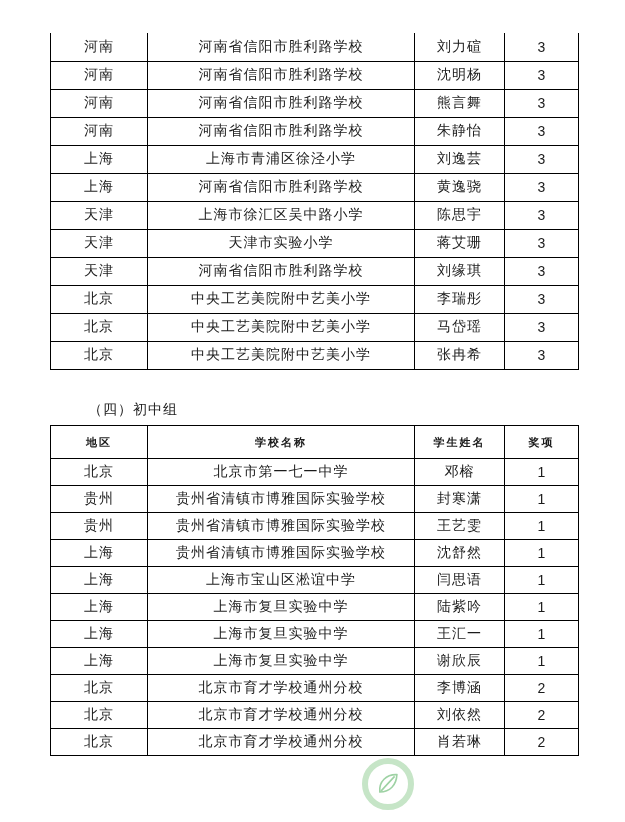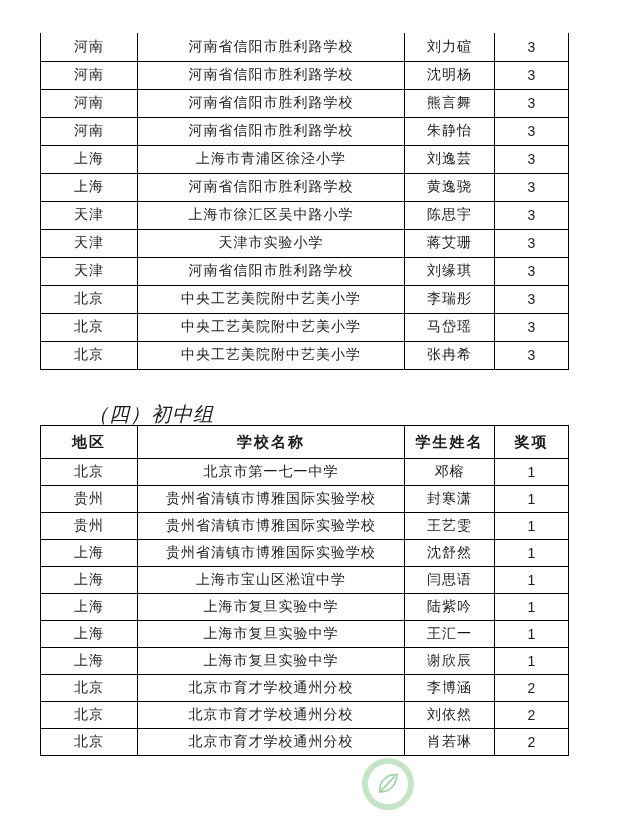--- a/index.html
+++ b/index.html
@@ -13,21 +13,21 @@
     position: relative;
     font-family: "Liberation Serif", "DejaVu Serif", serif;
     color: #1b1b1b;
     overflow: hidden;
   }
   .award-table {
     border-collapse: collapse;
     table-layout: fixed;
     width: 528px;
     position: absolute;
-    left: 40px;
+    left: 50px;
     z-index: 1;
     background: transparent;
   }
   .award-table td, .award-table th {
     border: 1px solid #000;
     text-align: center;
     vertical-align: middle;
     font-size: 14px;
     letter-spacing: 1px;
     padding: 0;
@@ -35,37 +35,36 @@
     overflow: hidden;
     font-weight: normal;
   }
   #table1 { top: 33px; }
   #table1 tbody tr { height: 28px; }
   #table1 tbody tr:first-child td { border-top: none; }
   #table2 { top: 425px; }
   #table2 tbody tr { height: 27px; }
   #table2 thead tr { height: 33px; }
   #table2 th {
-    font-size: 15px;
+    font-size: 11px;
     font-weight: bold;
     letter-spacing: 2px;
   }
   .award-table td.num {
     font-family: "Liberation Sans", "DejaVu Sans", sans-serif;
     letter-spacing: 0;
     font-size: 14px;
   }
   .section-heading {
     position: absolute;
     left: 88px;
     top: 401px;
-    font-size: 20px;
+    font-size: 14px;
     letter-spacing: 1px;
     z-index: 1;
-    font-style: italic;
   }
   .watermark {
     position: absolute;
     left: 361px;
     top: 757px;
     width: 54px;
     height: 54px;
     z-index: 0;
     pointer-events: none;
   }

